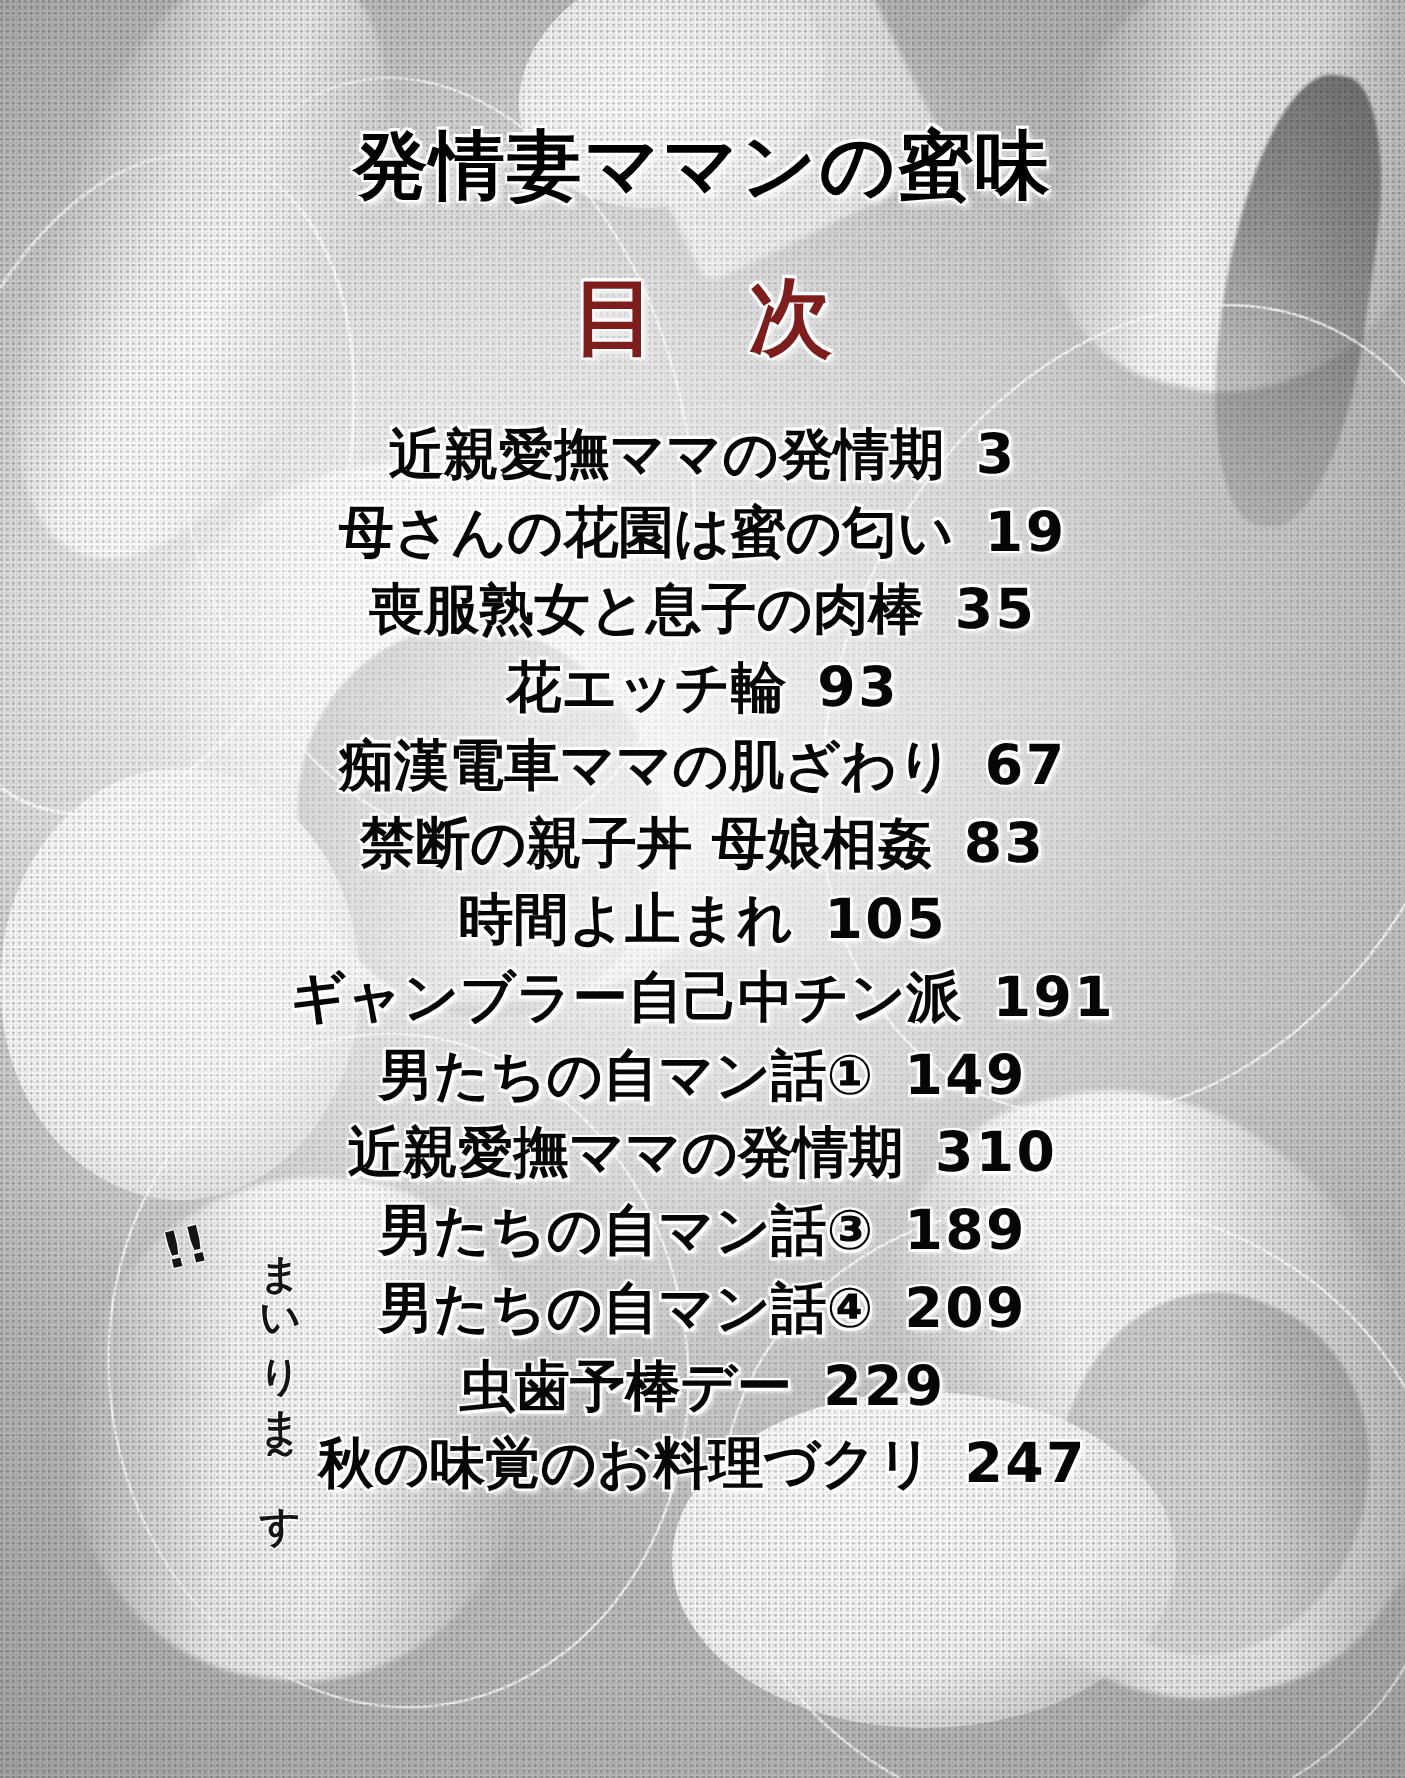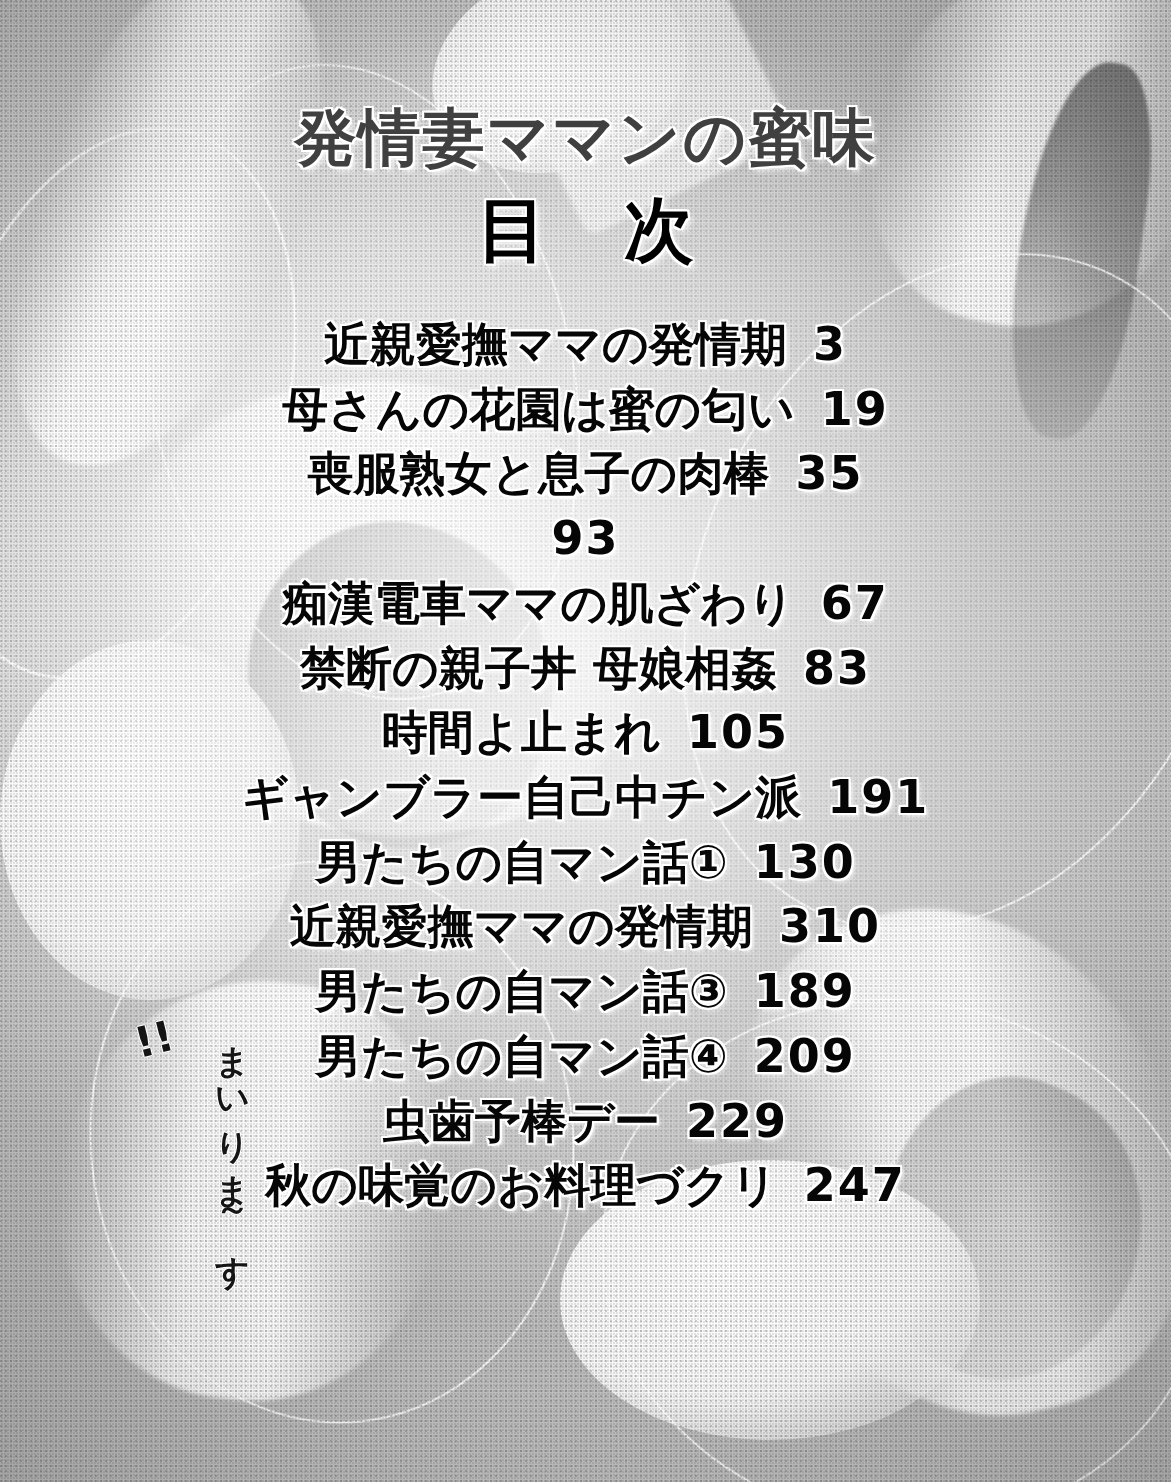--- a/index.html
+++ b/index.html
@@ -96,34 +96,34 @@
     inset: 0;
     display: flex;
     flex-direction: column;
     align-items: center;
   }
   .book-title {
     margin-top: 96px;
     font-size: 62px;
     font-weight: 700;
     letter-spacing: 2px;
-    color: #404040;
+    color: #000000;
     text-shadow:
        2px 0 0 #fff, -2px 0 0 #fff, 0 2px 0 #fff, 0 -2px 0 #fff,
        2px 2px 0 #fff, -2px 2px 0 #fff, 2px -2px 0 #fff, -2px -2px 0 #fff,
        4px 4px 5px rgba(255,255,255,0.8);
     white-space: nowrap;
   }
   .toc-heading {
-    margin-top: 4px;
+    margin-top: 38px;
     font-size: 70px;
     font-weight: 700;
     letter-spacing: 26px;
     padding-left: 26px;
-    color: #000000;
+    color: #7f1d1d;
     text-shadow:
        2px 0 0 #fff, -2px 0 0 #fff, 0 2px 0 #fff, 0 -2px 0 #fff,
        2px 2px 0 #fff, -2px 2px 0 #fff, 2px -2px 0 #fff, -2px -2px 0 #fff,
        4px 4px 6px rgba(255,255,255,0.75);
     text-align: right;
   }
   .toc-list {
     margin-top: 36px;
     width: 100%;
     display: flex;
@@ -215,41 +215,42 @@
         </div>
         <div class="toc-entry">
           <span class="entry-title">母さんの花園は蜜の匂い</span>
           <span class="page-no">19</span>
         </div>
         <div class="toc-entry">
           <span class="entry-title">喪服熟女と息子の肉棒</span>
           <span class="page-no">35</span>
         </div>
         <div class="toc-entry">
+          <span class="entry-title">花エッチ輪</span>
           <span class="page-no">93</span>
         </div>
         <div class="toc-entry">
           <span class="entry-title">痴漢電車ママの肌ざわり</span>
           <span class="page-no">67</span>
         </div>
         <div class="toc-entry">
           <span class="entry-title">禁断の親子丼 母娘相姦</span>
           <span class="page-no">83</span>
         </div>
         <div class="toc-entry">
           <span class="entry-title">時間よ止まれ</span>
           <span class="page-no">105</span>
         </div>
         <div class="toc-entry">
           <span class="entry-title">ギャンブラー自己中チン派</span>
           <span class="page-no">191</span>
         </div>
         <div class="toc-entry">
           <span class="entry-title">男たちの自マン話①</span>
-          <span class="page-no">130</span>
+          <span class="page-no">149</span>
         </div>
         <div class="toc-entry">
           <span class="entry-title">近親愛撫ママの発情期</span>
           <span class="page-no">310</span>
         </div>
         <div class="toc-entry">
           <span class="entry-title">男たちの自マン話③</span>
           <span class="page-no">189</span>
         </div>
         <div class="toc-entry">

